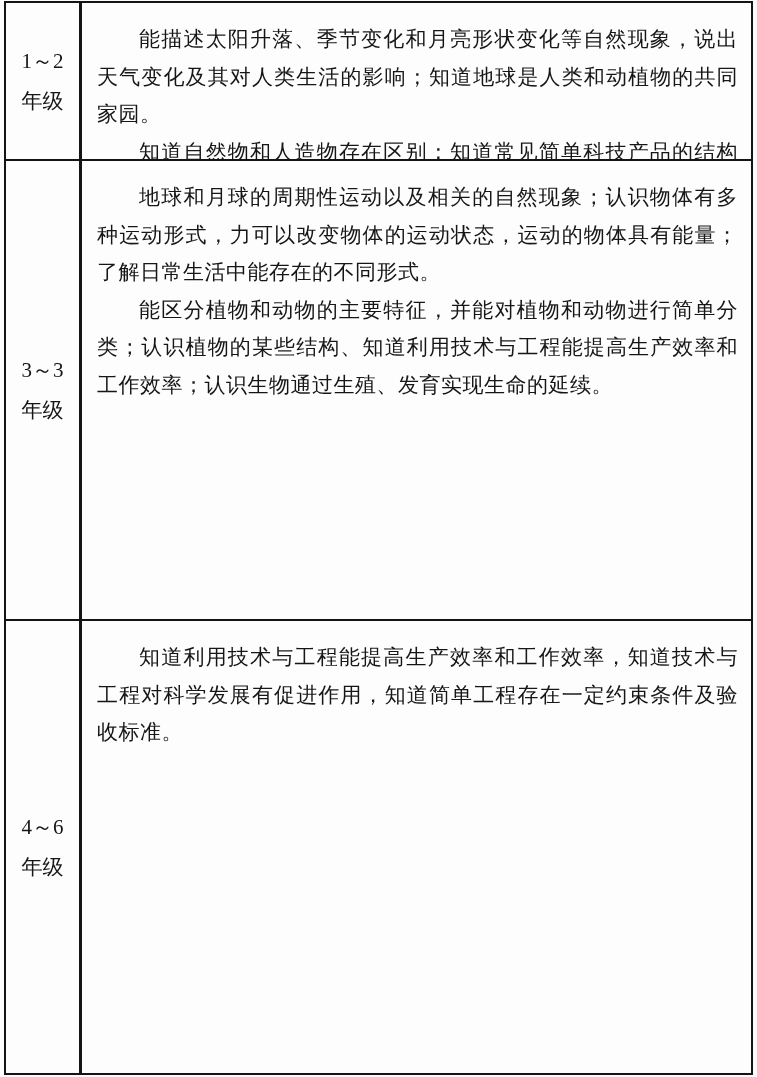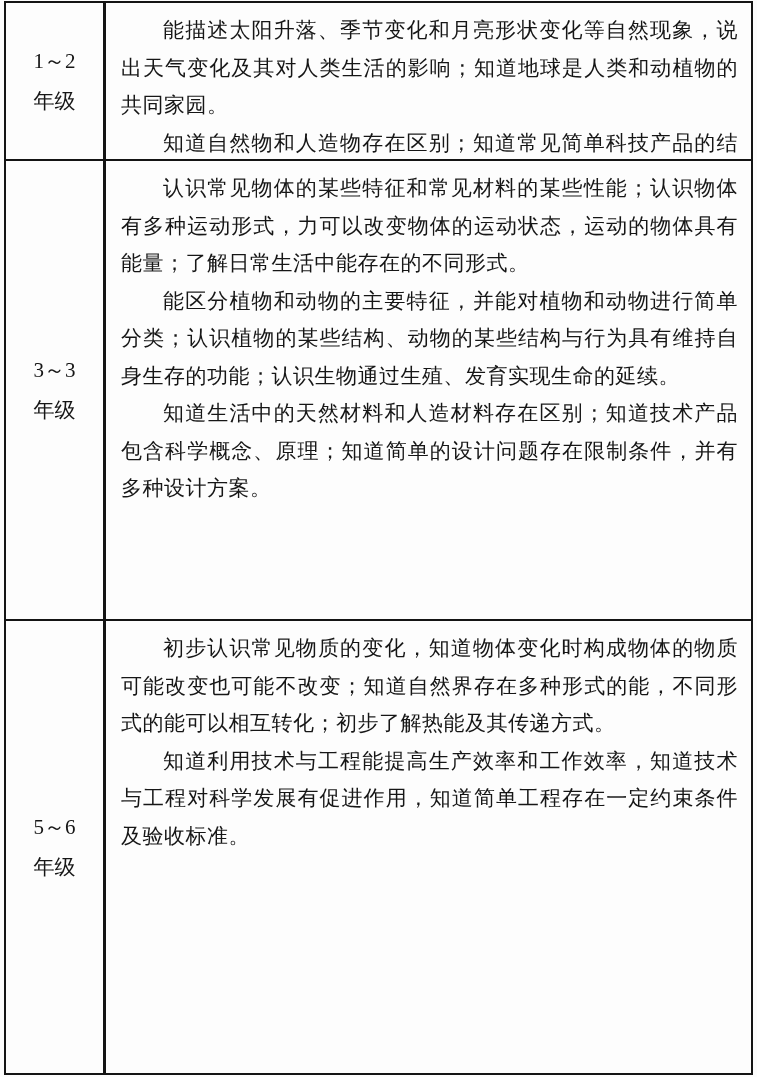--- a/index.html
+++ b/index.html
@@ -27,34 +27,34 @@
     display: flex;
     border-bottom: 2px solid #141414;
     overflow: hidden;
   }
   .row:last-child { border-bottom: none; }
   .r1 { height: 156px; }
   .r2 { height: 458px; }
   .r3 { flex: 1; }
   .grade-cell {
     box-sizing: border-box;
-    width: 100px;
+    width: 76px;
     border-right: 3px solid #141414;
     display: flex;
     flex-direction: column;
     justify-content: center;
     align-items: center;
     font-size: 21px;
     line-height: 40px;
     flex-shrink: 0;
   }
   .content-cell {
     box-sizing: border-box;
     flex: 1;
-    padding: 9px 13px 0 15px;
+    padding: 18px 13px 0 15px;
   }
   .para {
     margin: 0;
     font-size: 21px;
     line-height: 37.5px;
     text-indent: 2em;
     text-align: justify;
     text-justify: inter-ideograph;
     letter-spacing: 0.5px;
   }
@@ -75,31 +75,29 @@
         <p class="para">知道自然物和人造物存在区别；知道常见简单科技产品的结构决定了其功能，知道简单的制作问题需要定义和界定。</p>
       </div>
     </div>
 
     <div class="row r2">
       <div class="grade-cell">
         <span>3～3</span>
         <span>年级</span>
       </div>
       <div class="content-cell">
-        <p class="para">认识常见物体的某些特征和常见材料的某些性能；认识物体有多种运动形式，力可以改变物体的运动状态，运动的物体具有能量；了解日常生活中能存在的不同形式。</p>
-        <p class="para">能区分植物和动物的主要特征，并能对植物和动物进行简单分类；认识植物的某些结构、动物的某些结构与行为具有维持自身生存的功能；认识生物通过生殖、发育实现生命的延续。</p>
-        <p class="para">知道生活中的天然材料和人造材料存在区别；知道技术产品包含科学概念、原理；知道简单的设计问题存在限制条件，并有多种设计方案。</p>
+        <p class="para">地球和月球的周期性运动以及相关的自然现象；认识物体有多种运动形式，力可以改变物体的运动状态，运动的物体具有能量；了解日常生活中能存在的不同形式。</p>
+        <p class="para">能区分植物和动物的主要特征，并能对植物和动物进行简单分类；认识植物的某些结构、知道利用技术与工程能提高生产效率和工作效率；认识生物通过生殖、发育实现生命的延续。</p>
       </div>
     </div>
 
     <div class="row r3">
       <div class="grade-cell">
-        <span>5～6</span>
+        <span>4～6</span>
         <span>年级</span>
       </div>
       <div class="content-cell">
-        <p class="para">初步认识常见物质的变化，知道物体变化时构成物体的物质可能改变也可能不改变；知道自然界存在多种形式的能，不同形式的能可以相互转化；初步了解热能及其传递方式。</p>
         <p class="para">知道利用技术与工程能提高生产效率和工作效率，知道技术与工程对科学发展有促进作用，知道简单工程存在一定约束条件及验收标准。</p>
       </div>
     </div>
 
   </div>
 </div>
 
 </body></html>

